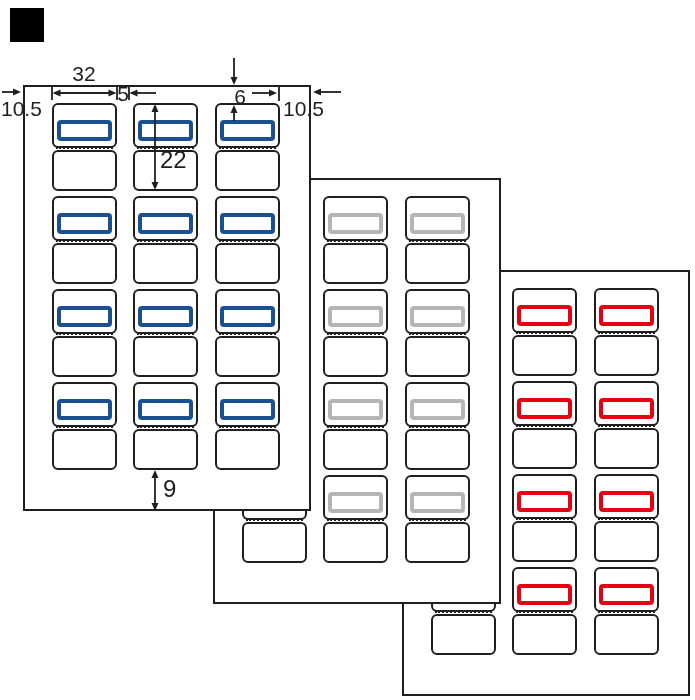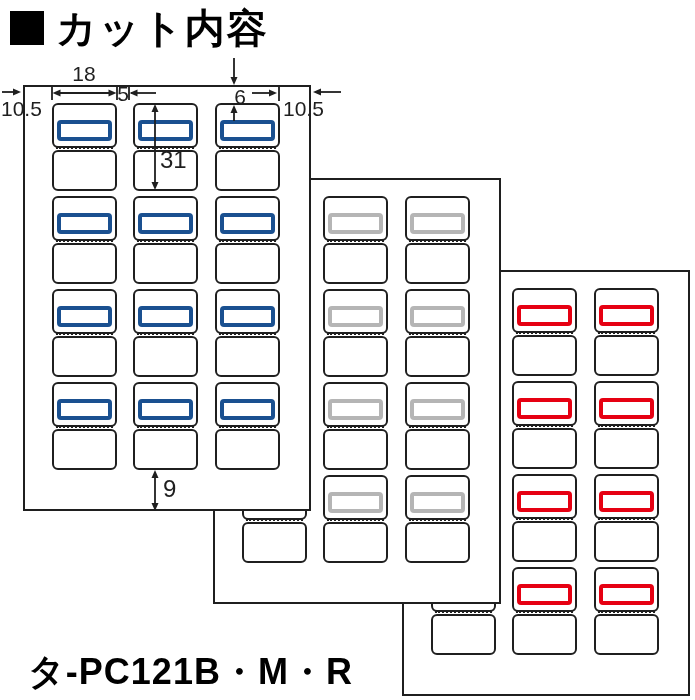--- a/index.html
+++ b/index.html
@@ -24,21 +24,20 @@
   .centered{transform:translateX(-50%);}
   svg.annot{position:absolute; left:0; top:0; z-index:20; pointer-events:none;}
 </style>
 </head>
 <body>
 
 <div class="canvas">
 
   <div class="title-row">
     <div class="title-bullet"></div>
-    <div class="title-text">カット内容</div>
   </div>
 
   <div id="sheets">
       <div class="sheet" style="left: 402px; top: 270px; z-index: 1;">
         <div class="unit" style="left: 27px; top: 16px;">
           <div class="half top"></div>
           <div class="half bottom"></div>
           <div class="perf"></div>
         </div>
         <div class="unit" style="left: 27px; top: 109px;">
@@ -283,22 +282,21 @@
       <line x1="155" y1="108" x2="155" y2="186"></line>
       <path d="M155,104 l-3.5,8 l7,0 z" stroke="none"></path>
       <path d="M155,190 l-3.5,-8 l7,0 z" stroke="none"></path>
 
       <line x1="155" y1="474" x2="155" y2="507"></line>
       <path d="M155,470 l-3.5,8 l7,0 z" stroke="none"></path>
       <path d="M155,511 l-3.5,-8 l7,0 z" stroke="none"></path>
     </g>
   </svg>
 
-  <div class="dim-label centered" style="left:84px;  top:63px;">18</div>
+  <div class="dim-label centered" style="left:84px;  top:63px;">32</div>
   <div class="dim-label centered" style="left:123px; top:83px;">5</div>
   <div class="dim-label centered" style="left:240px; top:86px;">6</div>
   <div class="dim-label" style="left:1px;   top:98px;">10.5</div>
   <div class="dim-label" style="left:283px; top:98px;">10.5</div>
-  <div class="dim-label big" style="left:160px; top:148px;">31</div>
+  <div class="dim-label big" style="left:160px; top:148px;">22</div>
   <div class="dim-label big" style="left:163px; top:477px;">9</div>
 
-  <div class="caption">タ-PC121B・M・R</div>
 </div>
 
 </body></html>

